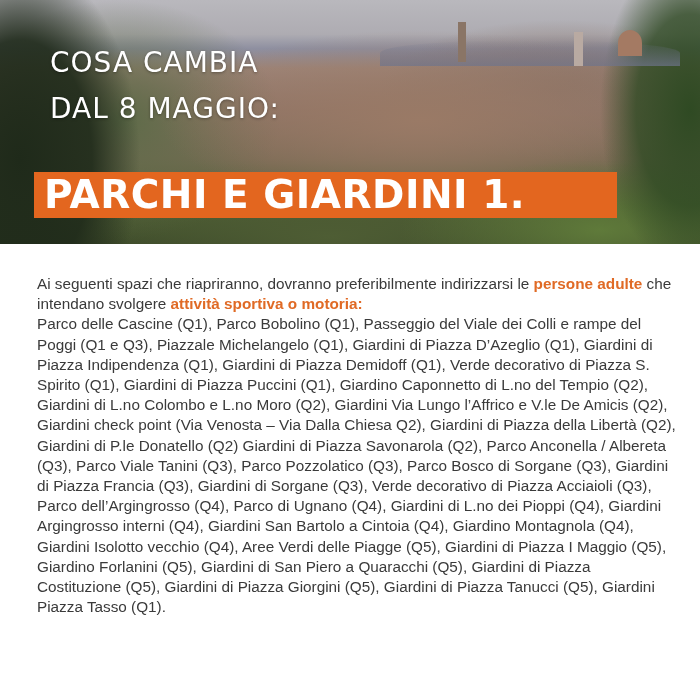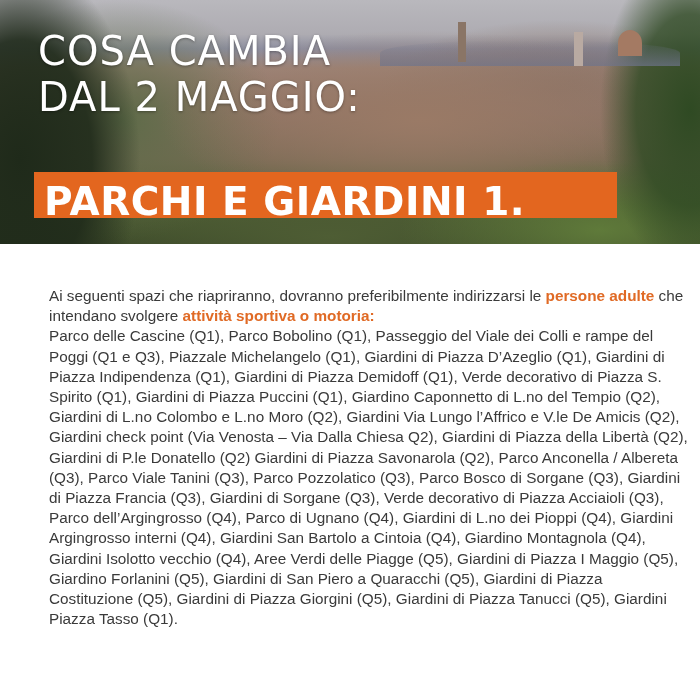--- a/index.html
+++ b/index.html
@@ -13,54 +13,54 @@
       radial-gradient(ellipse 260px 60px at 330px 236px, #4e5d34 0%, rgba(78,93,52,0) 100%),
       radial-gradient(ellipse 260px 90px at 420px 120px, #9a7a66 0%, rgba(154,122,102,0) 100%),
       radial-gradient(ellipse 180px 70px at 560px 90px, #8c7467 0%, rgba(140,116,103,0) 100%),
       radial-gradient(ellipse 160px 120px at 120px 120px, #5d6b48 0%, rgba(93,107,72,0) 100%),
       linear-gradient(180deg, #b9b8bd 0%, #aeacb2 14%, #8e8fa0 20%, #9d8478 28%, #8f7466 45%, #7a6b55 65%, #4f5e35 85%, #3d4a2a 100%);
   }
   .hills { position: absolute; left: 380px; top: 40px; width: 300px; height: 26px;
     background: linear-gradient(180deg, rgba(110,116,140,0.0), rgba(110,116,140,0.7)); border-radius: 50% 50% 0 0; }
   .tower { position: absolute; background: #8a7566; }
   .hero-title {
-    position: absolute; left: 38px; top: 28px; margin: 0;
+    position: absolute; left: 38px; top: 28px; margin: 12px;
     color: #ffffff; font-family: "DejaVu Sans", sans-serif; font-weight: normal;
-    font-size: 40px; line-height: 46px; letter-spacing: 1px;
+    font-size: 28px; line-height: 46px; letter-spacing: 1px;
     text-shadow: 0 1px 3px rgba(0,0,0,0.35);
   }
   .hero-title span { display: block; }
   .hero-band {
     position: absolute; left: 34px; top: 172px; width: 583px; height: 46px;
     background: #e3661f;
   }
   .hero-band span {
     position: absolute; left: 10px; top: 2px;
     color: #ffffff; font-family: "DejaVu Sans", sans-serif; font-weight: bold;
-    font-size: 39px; line-height: 42px; letter-spacing: 0.5px; white-space: nowrap; margin-top: 7px;
+    font-size: 39px; line-height: 42px; letter-spacing: 0.5px; white-space: nowrap;
   }
   .body-text {
     position: absolute; left: 37px; top: 274px; width: 640px;
     color: #3a3a3a; font-family: "Liberation Sans", sans-serif;
-    font-size: 15.3px; line-height: 20.2px; margin: 12px;
+    font-size: 15.3px; line-height: 20.2px; margin: 0;
   }
   .hl { color: #e06a25; font-weight: bold; }
   .place { }
 </style>
 </head>
 <body>
 
 <div class="hero">
   <div class="hills"></div>
   <div class="tower" style="left:458px;top:22px;width:8px;height:40px;"></div>
   <div class="tower" style="left:574px;top:32px;width:9px;height:34px;background:#b9aaa2;"></div>
   <div class="tower" style="left:618px;top:30px;width:24px;height:26px;border-radius:50% 50% 0 0;background:#a47a63;"></div>
 
   <h1 class="hero-title">
     <span>COSA CAMBIA</span>
-    <span>DAL 2 MAGGIO:</span>
+    <span>DAL 8 MAGGIO:</span>
   </h1>
   <div class="hero-band">
     <span>PARCHI E GIARDINI 1.</span>
   </div>
 </div>
 
 <p class="body-text"><span>Ai seguenti spazi che riapriranno, dovranno preferibilmente indirizzarsi le </span><span class="hl">persone adulte</span><span> che intendano svolgere </span><span class="hl">attività sportiva o motoria:</span><br><span class="place">Parco delle Cascine (Q1), Parco Bobolino (Q1), Passeggio del Viale dei Colli e rampe del Poggi (Q1 e Q3), Piazzale Michelangelo (Q1), Giardini di Piazza D’Azeglio (Q1), Giardini di Piazza Indipendenza (Q1), Giardini di Piazza Demidoff (Q1), Verde decorativo di Piazza S. Spirito (Q1), Giardini di Piazza Puccini (Q1), Giardino Caponnetto di L.no del Tempio (Q2), Giardini di L.no Colombo e L.no Moro (Q2), Giardini Via Lungo l’Affrico e V.le De Amicis (Q2), Giardini check point (Via Venosta – Via Dalla Chiesa Q2), Giardini di Piazza della Libertà (Q2), Giardini di P.le Donatello (Q2) Giardini di Piazza Savonarola (Q2), Parco Anconella / Albereta (Q3), Parco Viale Tanini (Q3), Parco Pozzolatico (Q3), Parco Bosco di Sorgane (Q3), Giardini di Piazza Francia (Q3), Giardini di Sorgane (Q3), Verde decorativo di Piazza Acciaioli (Q3), Parco dell’Argingrosso (Q4), Parco di Ugnano (Q4), Giardini di L.no dei Pioppi (Q4), Giardini Argingrosso interni (Q4), Giardini San Bartolo a Cintoia (Q4), Giardino Montagnola (Q4), Giardini Isolotto vecchio (Q4), Aree Verdi delle Piagge (Q5), Giardini di Piazza I Maggio (Q5), Giardino Forlanini (Q5), Giardini di San Piero a Quaracchi (Q5), Giardini di Piazza Costituzione (Q5), Giardini di Piazza Giorgini (Q5), Giardini di Piazza Tanucci (Q5), Giardini Piazza Tasso (Q1).</span></p>
 
 </body></html>

